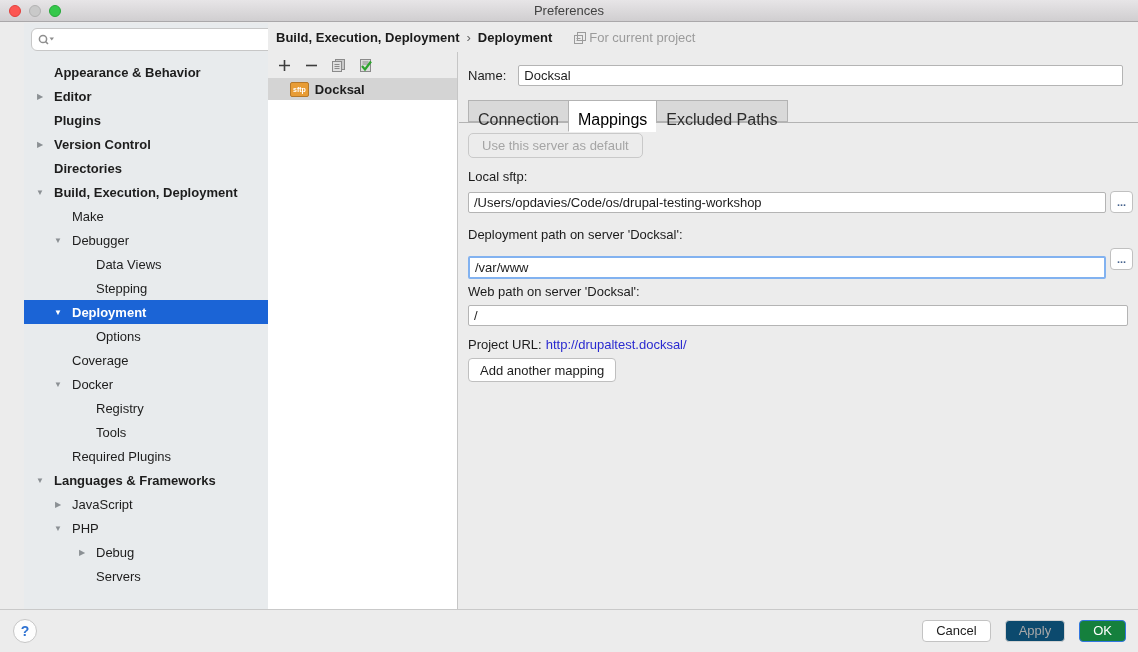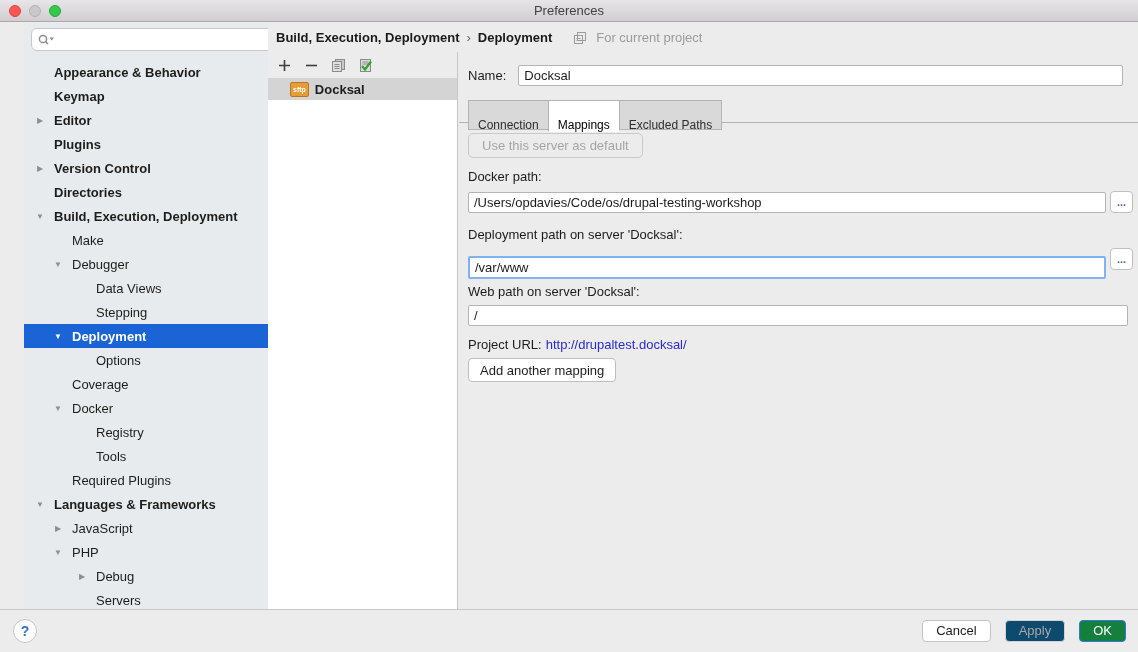--- a/index.html
+++ b/index.html
@@ -53,21 +53,21 @@
   .dup rect { fill:none; stroke:currentColor; stroke-width:1; }
   .dup path { fill:none; stroke:currentColor; stroke-width:1; }
 
   
   .content-header {
     position:absolute; left:268px; top:23px; right:0; height:29px;
     background:#ececec; display:flex; align-items:center; padding-left:8px;
   }
   .crumb { font-weight:bold; color:#1a1a1a; }
   .crumb-sep { margin:0 7px; color:#666; }
-  .scope { margin-left:22px; color:#9b9b9b; display:flex; align-items:center; gap:10px; }
+  .scope { margin-left:22px; color:#9b9b9b; display:flex; align-items:center; gap:3px; }
 
   
   .server-panel {
     position:absolute; left:268px; top:52px; width:190px; bottom:43px;
     background:#fff; border-right:1px solid #c6c6c6;
   }
   .server-toolbar {
     position:absolute; top:0; left:0; right:0; height:26px;
     background:#ececec; display:flex; align-items:center; padding-left:8px; gap:11px;
   }
@@ -87,21 +87,21 @@
   .row-name { position:absolute; left:9px; top:13px; display:flex; align-items:center; }
   .row-name label { margin-right:12px; }
   .field {
     height:21px; background:#fff; border:1px solid #b4b4b4; border-radius:2px;
     font:inherit; padding:0 5px; outline:none; color:#1c1c1c;
   }
   .name-field { width:605px; }
   .tabline { position:absolute; top:70px; left:0; right:0; height:1px; background:#b3b3b3; }
   .tabbar { position:absolute; left:9px; top:48px; display:flex; z-index:2; }
   .tab {
-    height:22px; line-height:21px; padding:14px 9px; font-size:12px;
+    height:22px; line-height:21px; padding:8px 9px; font-size:16px;
     background:#d9d9d9; border:1px solid #b3b3b3; border-right:none; color:#2d2d2d; cursor:default;
   }
   .tab:last-child { border-right:1px solid #b3b3b3; }
   .tab.active { background:#fff; height:32px; border-bottom:1px solid #fff; color:#000; }
   .btn-disabled-default {
     position:absolute; left:9px; top:81px; height:25px; padding:0 13px;
     border:1px solid #c9c9c9; border-radius:5px; background:transparent;
     color:#a5a5a5; font:inherit;
   }
   .form-label { position:absolute; left:9px; color:#1b1b1b; }
@@ -158,24 +158,20 @@
       <circle cx="6" cy="6" r="3.6" fill="none" stroke="#8e8e8e" stroke-width="1.5"></circle>
       <line x1="8.6" y1="8.6" x2="11" y2="11" stroke="#8e8e8e" stroke-width="1.5"></line>
       <polygon points="12.5,4.5 17,4.5 14.75,7.5" fill="#8e8e8e"></polygon>
     </svg>
     <input type="text" placeholder="" style="">
   </div>
   <div class="tree" id="sidebar-tree">
       <div class="tree-row lvl0 bold">
         <span class="tree-arrow"></span>
         <span class="tree-label">Appearance &amp; Behavior</span>
-      </div>
-      <div class="tree-row lvl0 bold">
-        <span class="tree-arrow"></span>
-        <span class="tree-label">Keymap</span>
       </div>
       <div class="tree-row lvl0 bold">
         <span class="tree-arrow">▶</span>
         <span class="tree-label">Editor</span>
       </div>
       <div class="tree-row lvl0 bold">
         <span class="tree-arrow"></span>
         <span class="tree-label">Plugins</span>
       </div>
       <div class="tree-row lvl0 bold">
@@ -367,21 +363,21 @@
 
   <div class="tabbar" id="tabbar">
       <div class="tab">Connection</div>
       <div class="tab active">Mappings</div>
       <div class="tab">Excluded Paths</div>
     </div>
   <div class="tabline"></div>
 
   <button class="btn-disabled-default">Use this server as default</button>
 
-  <div class="form-label lbl-local">Docker path:</div>
+  <div class="form-label lbl-local">Local sftp:</div>
   <input class="field path-field fld-local" type="text" value="/Users/opdavies/Code/os/drupal-testing-workshop" style="">
   <button class="browse-btn browse-local">...</button>
 
   <div class="form-label lbl-deploy">Deployment path on server 'Docksal':</div>
   <input class="field path-field fld-deploy" type="text" value="/var/www" style="">
   <button class="browse-btn browse-deploy">...</button>
 
   <div class="form-label lbl-web">Web path on server 'Docksal':</div>
   <input class="field path-field fld-web" type="text" value="/" style="">
 

